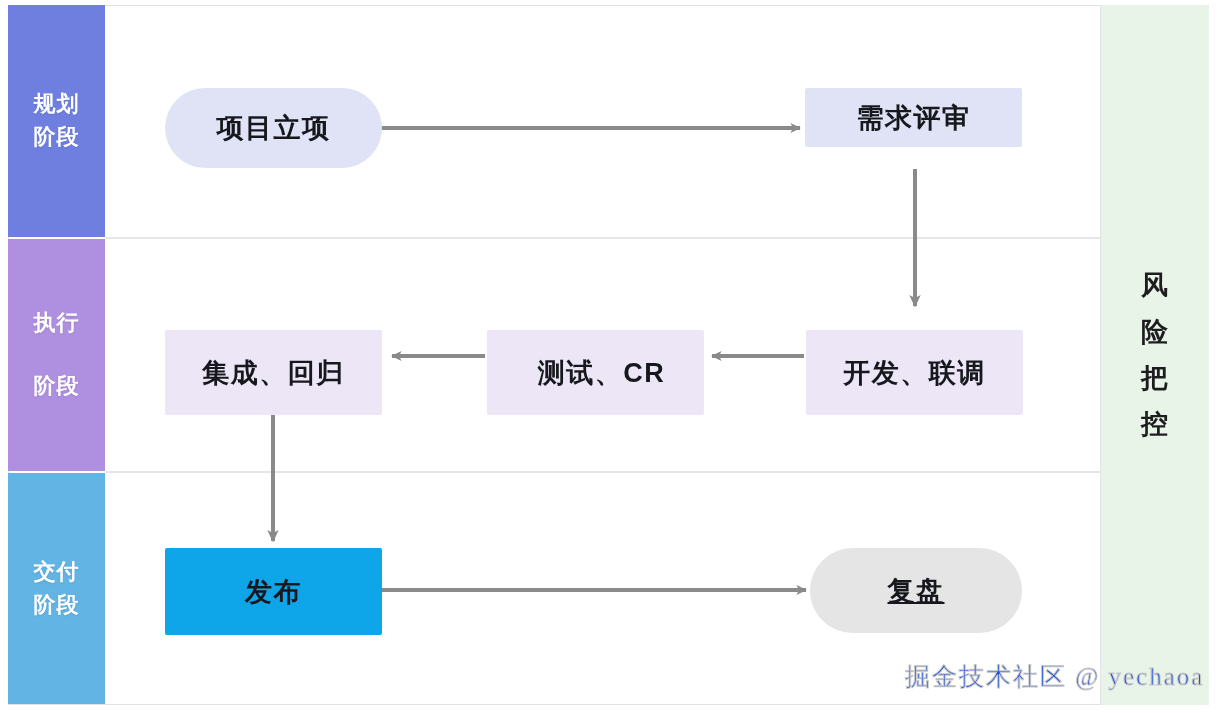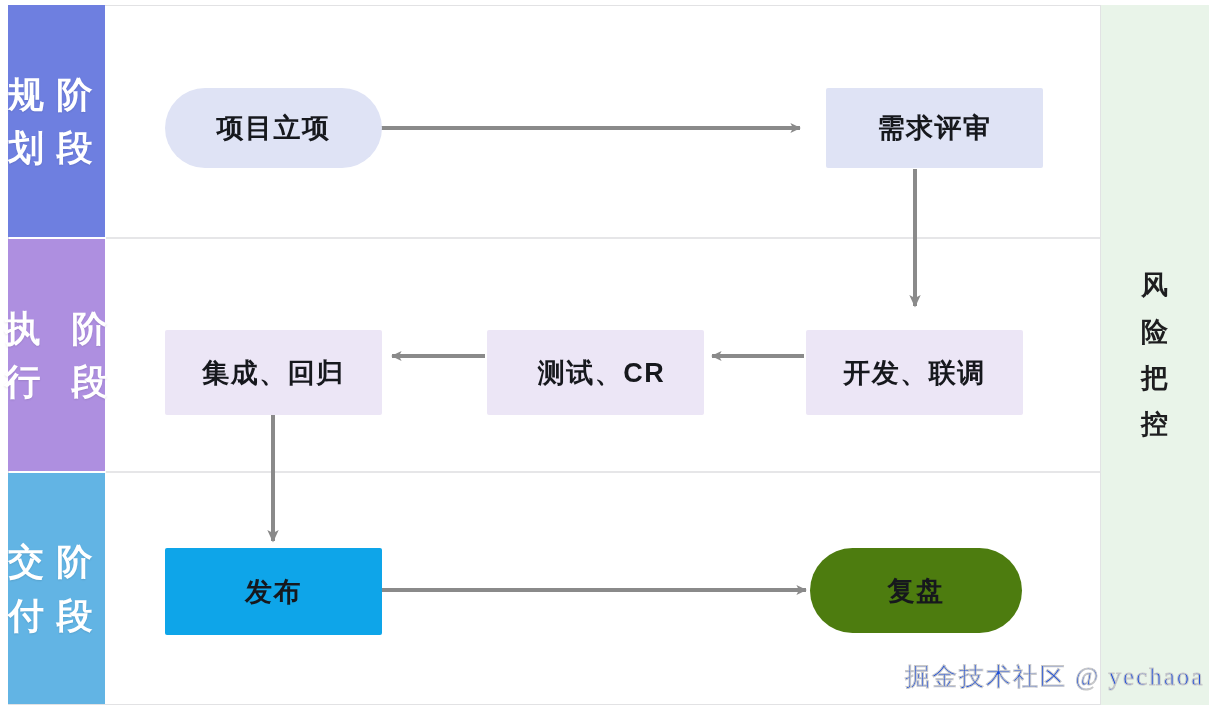--- a/index.html
+++ b/index.html
@@ -40,25 +40,25 @@
   .lane-divider.d1 { top: 237px; }
   .lane-divider.d2 { top: 471px; }
 
   
   .stage-col {
     position: absolute;
     left: 8px;
     width: 97px;
     box-sizing: border-box;
     display: flex;
-    flex-direction: row;
+    flex-direction: column;
     align-items: center;
     justify-content: center;
     color: #ffffff;
-    font-size: 36px;
+    font-size: 22px;
     font-weight: 700;
     letter-spacing: 1px;
     line-height: 1.48;
     text-shadow: 0 1px 2px rgba(0,0,0,0.10);
   }
   .stage-col .ln { display: block; }
 
   .stage-plan    { top: 5px;   height: 232px; background: #6e7fe0; }
   .stage-exec    { top: 239px; height: 232px; background: #ae8fe0; gap: 30px; }
   .stage-deliver { top: 473px; height: 231px; background: #62b4e4; }
@@ -99,25 +99,25 @@
     letter-spacing: 1.5px;
     box-sizing: border-box;
     white-space: nowrap;
   }
   .node.pill { border-radius: 999px; }
   .node.rect { border-radius: 2px; }
 
   .n-lavender { background: #dfe3f5; }
   .n-violet   { background: #ece6f6; margin-top: 17px; }
   .n-sky      { background: #0ea5e9; }
-  .n-sky-pale { background: #4d7c0f; }
+  .n-sky-pale { background: #e5e5e5; text-decoration: underline; }
 
   
   .n-kickoff { left: 165px; top: 88px;  width: 217px; height: 80px; }
-  .n-review  { left: 826px; top: 88px;  width: 217px; height: 80px; }
+  .n-review  { left: 805px; top: 88px;  width: 217px; height: 59px; }
   .n-integ   { left: 165px; top: 313px; width: 217px; height: 85px; }
   .n-test    { left: 487px; top: 313px; width: 217px; height: 85px; padding-left: 12px; }
   .n-dev     { left: 806px; top: 313px; width: 217px; height: 85px; }
   .n-release { left: 165px; top: 548px; width: 217px; height: 87px; }
   .n-retro   { left: 810px; top: 548px; width: 212px; height: 85px; }
 
   
   .edges {
     position: absolute;
     left: 0; top: 0;

